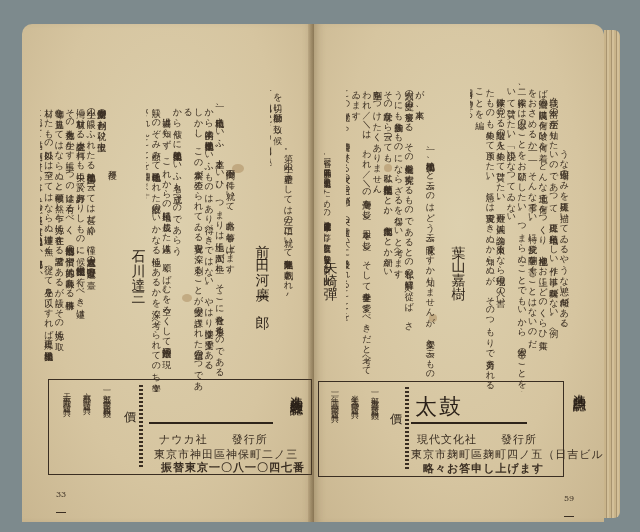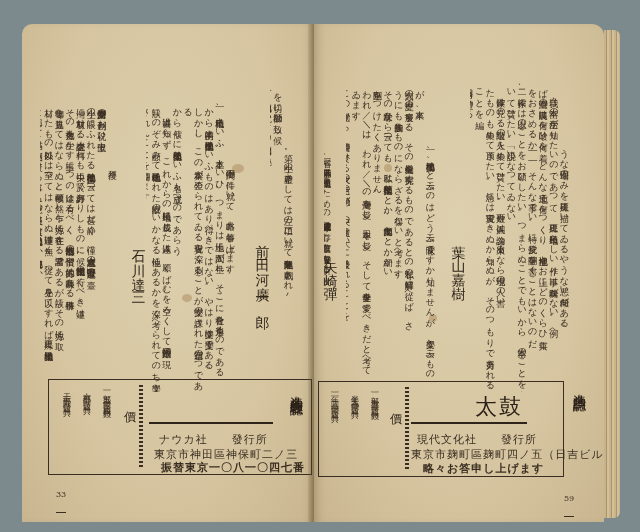--- a/index.html
+++ b/index.html
@@ -113,21 +113,21 @@
     <div class="vcol" style="left:32px;top:60px;height:310px;width:100px;">
       <span>一、植民地文學、と云ふのはどう云ふ意味ですか知りませんが、文學と云ふものが、本來、</span><br><span>人類の歴史の發展する、その最尖端を探究するものであるとの私等の解釋に從へば、さ</span><br><span>うにも進步的なものにならざるを得ないと考へます。</span><br><span>その意味から云つても、私は植民地文學だとか、內地文學だとか細かい</span><br><span>區別をつけたくありません。</span><br><span>われ／＼は、われ／＼の臺灣を愛し、日本を愛し、そして全世界を愛すべきだと考へて</span><br><span>ゐます。</span><br><span>この立場から、臺灣に於ける大衆の生活の消息が、中央の文壇に大いに發表されることを</span><br>
     </div>
     <div class="author" style="left:136px;top:210px;height:150px;">葉山嘉樹</div>
 
     <div class="vcol" style="left:156px;top:58px;height:310px;width:110px;">
       <span>うな場面のみを殊更に描いてゐるやうな悪い傾向がある。</span><br><span>　我々は本當の生活が知りたいのであつて、殊更に植民地らしい作り事は興味がない。例へ</span><br><span>ば臺灣の農民は何を喰ひ何を着、どんな土地で何をつくり、地主様やお上にどのくらひ年貢</span><br><span>をおさめるか――そんな事でいゝ。特に反抗や闘爭を書くことはないのだ。</span><br><span>二、作家には以上のことをお願ひしたい。つまらぬことでもいゝから、本當のことを書いて貰ひたい。「小說」になつてゐない</span><br><span>　作家は見のる階級の人を集めて貰ひたい。百姓や個人は勿論、出來るなら現地の人の書い</span><br><span>たものも集めて頂きたい。急には實現できぬか知らぬが、そのつもりで努力されることを編</span><br><span>輯者に希望する。</span>
     </div>
 
     <div class="ad-box" style="left:4px;top:357px;width:244px;">
-      <div class="ad-title-row" style="left:96px;top:10px;width:108px;justify-content:flex-end;">
+      <div class="ad-title-row" style="left:96px;top:10px;width:108px;">
         <span>太鼓</span>
       </div>
       <div class="ad-rule" style="left:92px;top:40px;width:116px;"></div>
       <div class="ad-line" style="left:98px;top:50px;">
         <span>現代文化社</span>　　<span>發行所</span>
       </div>
       <div class="ad-line" style="left:92px;top:65px;">東京市麹町區麹町四ノ五（日吉ビル）</div>
       <div class="ad-line" style="left:104px;top:79px;font-weight:bold;">略々お答申し上げます</div>
       <div class="ad-wavy" style="left:86px;top:5px;"></div>
       <div class="ad-price-head" style="left:68px;top:22px;">價</div>

